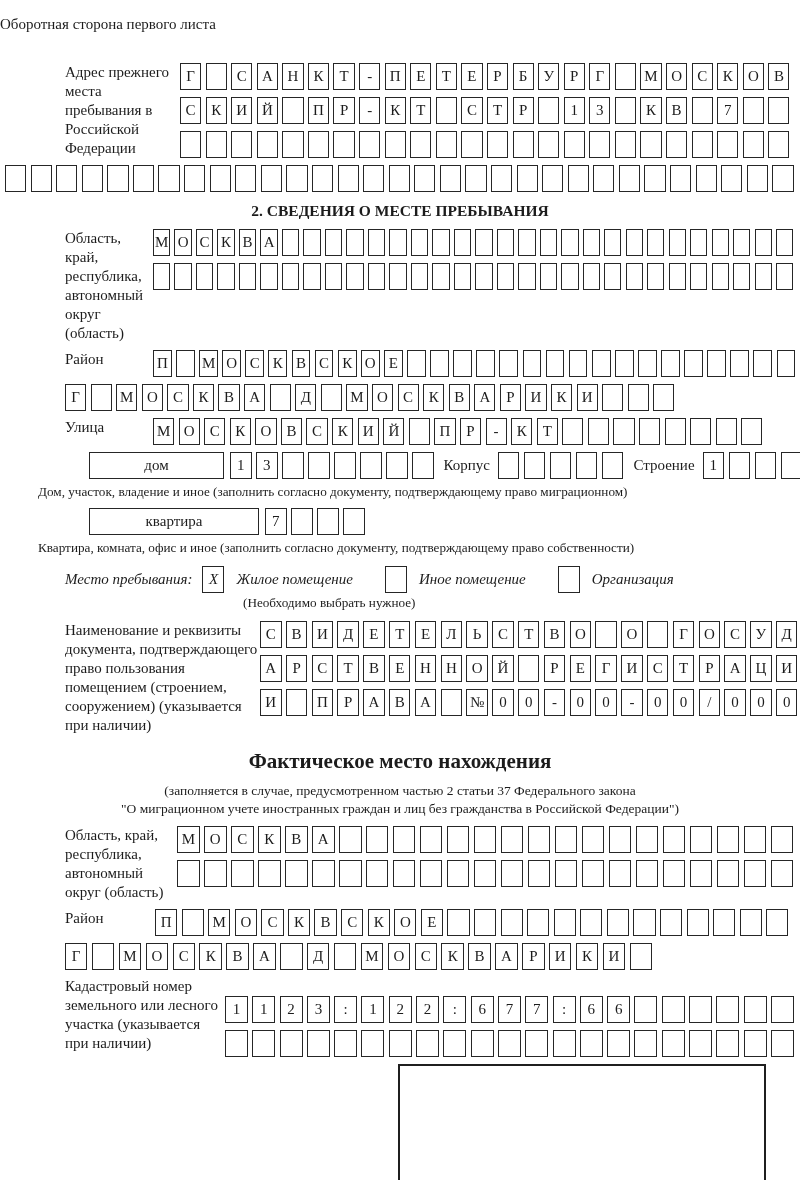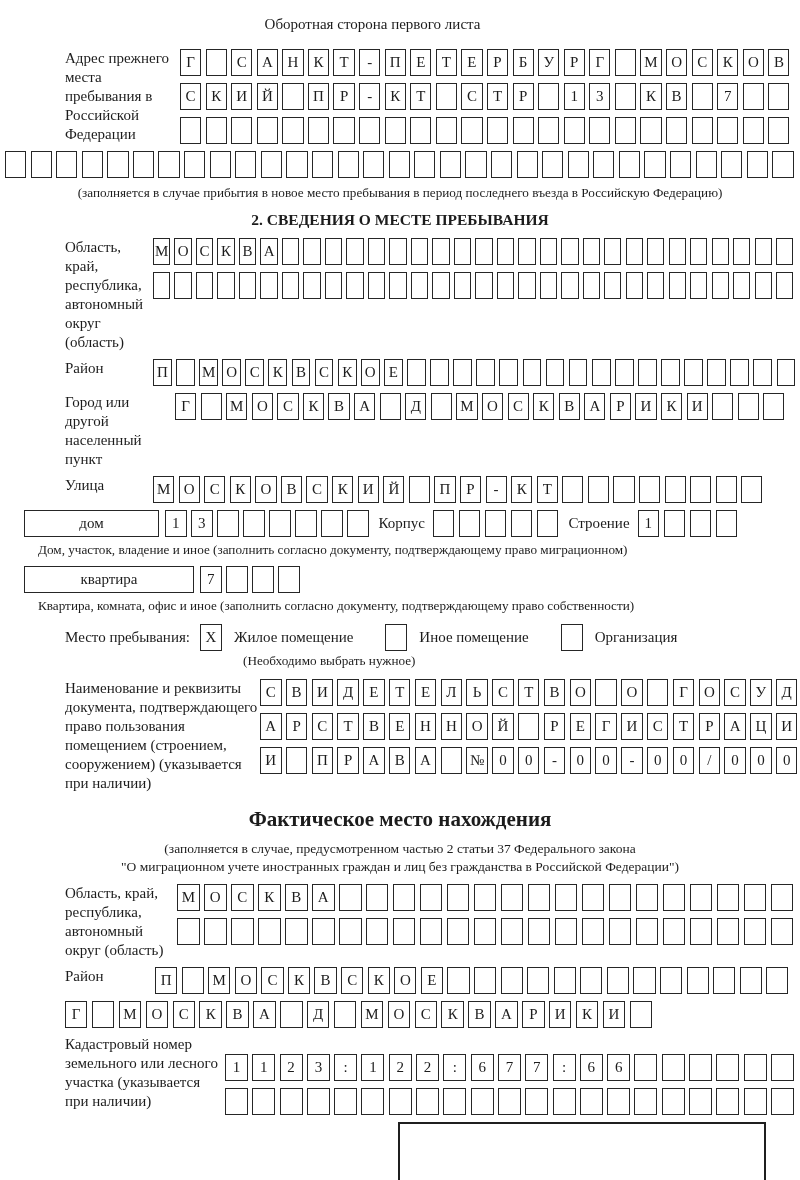--- a/index.html
+++ b/index.html
@@ -2,21 +2,21 @@
 <html><head>
 <meta charset="utf-8">
 <style>
   html,body{margin:0;padding:0;background:#ffffff;}
   .page{
     position:relative; width:800px; height:1180px; overflow:hidden;
     background:#ffffff; color:#1c1c1c;
     font-family:"Liberation Serif","DejaVu Serif",serif;
     box-sizing:border-box; padding-top:16px;
   }
-  .back-note{ text-align:center; padding-right:55px; font-size:15px; margin-bottom:16px; }
+  .back-note{ text-align:left; padding-right:55px; font-size:15px; margin-bottom:30px; }
 
   .field{ display:flex; margin-left:65px; margin-bottom:7px; }
   .flabel{ flex:none; font-size:15px; line-height:19px; width:var(--lw,88px); padding-right:2px; box-sizing:border-box; }
   .rows{ flex:none; }
   .rows .boxrow{ margin-bottom:7px; }
   .rows .boxrow:last-child{ margin-bottom:0; }
 
   .boxrow{ display:flex; }
   .cell{
     flex:none; width:21.2px; height:27px; box-sizing:border-box;
@@ -34,30 +34,30 @@
   .c21d{ gap:4.3px; } .c21d .cell{ width:21.5px; }
   .c21k{ gap:4.3px; } .c21k .cell{ width:23px; }
   .c8,.c5,.c4{ gap:4.5px; } .c8 .cell,.c5 .cell,.c4 .cell{ width:21.5px; }
 
   .caption{ font-size:13.2px; line-height:17px; }
   .caption.center{ text-align:center; margin:4px 10px 8px 10px; }
   .caption.indent{ margin:3px 0 8px 38px; }
 
   .sec-title{ text-align:center; font-weight:bold; font-size:15.5px; margin:10px 0 9px 0; }
 
-  .inline-row{ display:flex; align-items:center; margin-bottom:4px;padding-left:24px; }
+  .inline-row{ display:flex; align-items:center; margin-left:65px; margin-bottom:4px;padding-left:24px; }
   .named-box{
     flex:none; height:27px; box-sizing:border-box; border:1.6px solid #262626;
     display:flex; align-items:center; justify-content:center; font-size:15px;
   }
   .dom-box{ width:135px; margin-right:6px; }
   .kv-box{ width:170px; margin-right:6px; }
   .inline-label{ font-size:15px; margin:0 8px 0 10px; }
 
-  .stay-row{ display:flex; align-items:center; margin:10px 0 2px 65px; font-size:15px; }
+  .stay-row{ display:flex; align-items:center; margin:10px 0 2px 65px; font-size:15px;font-style:italic; }
   .stay-label{ margin-right:10px; }
   .cb{ width:22px; }
   .opt{ margin:0 32px 0 12px; }
   .opt.last{ margin-right:8px; }
   .choose-note{ font-size:13.2px; margin:2px 0 10px 243px; }
 
   .actual-title{ text-align:center; font-weight:bold; font-size:21px; margin:14px 0 8px 0; }
   .actual-cap{ text-align:center; font-size:13.5px; line-height:18px; margin:0 30px; }
   .actual-cap.second{ margin-bottom:8px; }
 
@@ -184,21 +184,20 @@
       <span class="cell"></span>
       <span class="cell"></span>
       <span class="cell"></span>
       <span class="cell"></span>
       <span class="cell"></span>
       <span class="cell"></span>
       <span class="cell"></span>
       <span class="cell"></span>
       <span class="cell"></span>
     </div>
-  <div class="caption center">(заполняется в случае прибытия в новое место пребывания в период последнего въезда в Российскую Федерацию)</div>
 
   <div class="sec-title">2. СВЕДЕНИЯ О МЕСТЕ ПРЕБЫВАНИЯ</div>
 
   <div class="field" style="--lw:88px">
     <div class="flabel">Область, край, республика, автономный округ (область)</div>
     <div class="rows">
       <div class="boxrow c30">
           <span class="cell">М</span>
           <span class="cell">О</span>
           <span class="cell">С</span>
@@ -295,21 +294,20 @@
           <span class="cell"></span>
           <span class="cell"></span>
           <span class="cell"></span>
           <span class="cell"></span>
           <span class="cell"></span>
         </div>
     </div>
   </div>
 
   <div class="field" style="--lw:110px">
-    <div class="flabel">Город или другой населенный пункт</div>
     <div class="rows">
       <div class="boxrow c24">
           <span class="cell">Г</span>
           <span class="cell"></span>
           <span class="cell">М</span>
           <span class="cell">О</span>
           <span class="cell">С</span>
           <span class="cell">К</span>
           <span class="cell">В</span>
           <span class="cell">А</span>

